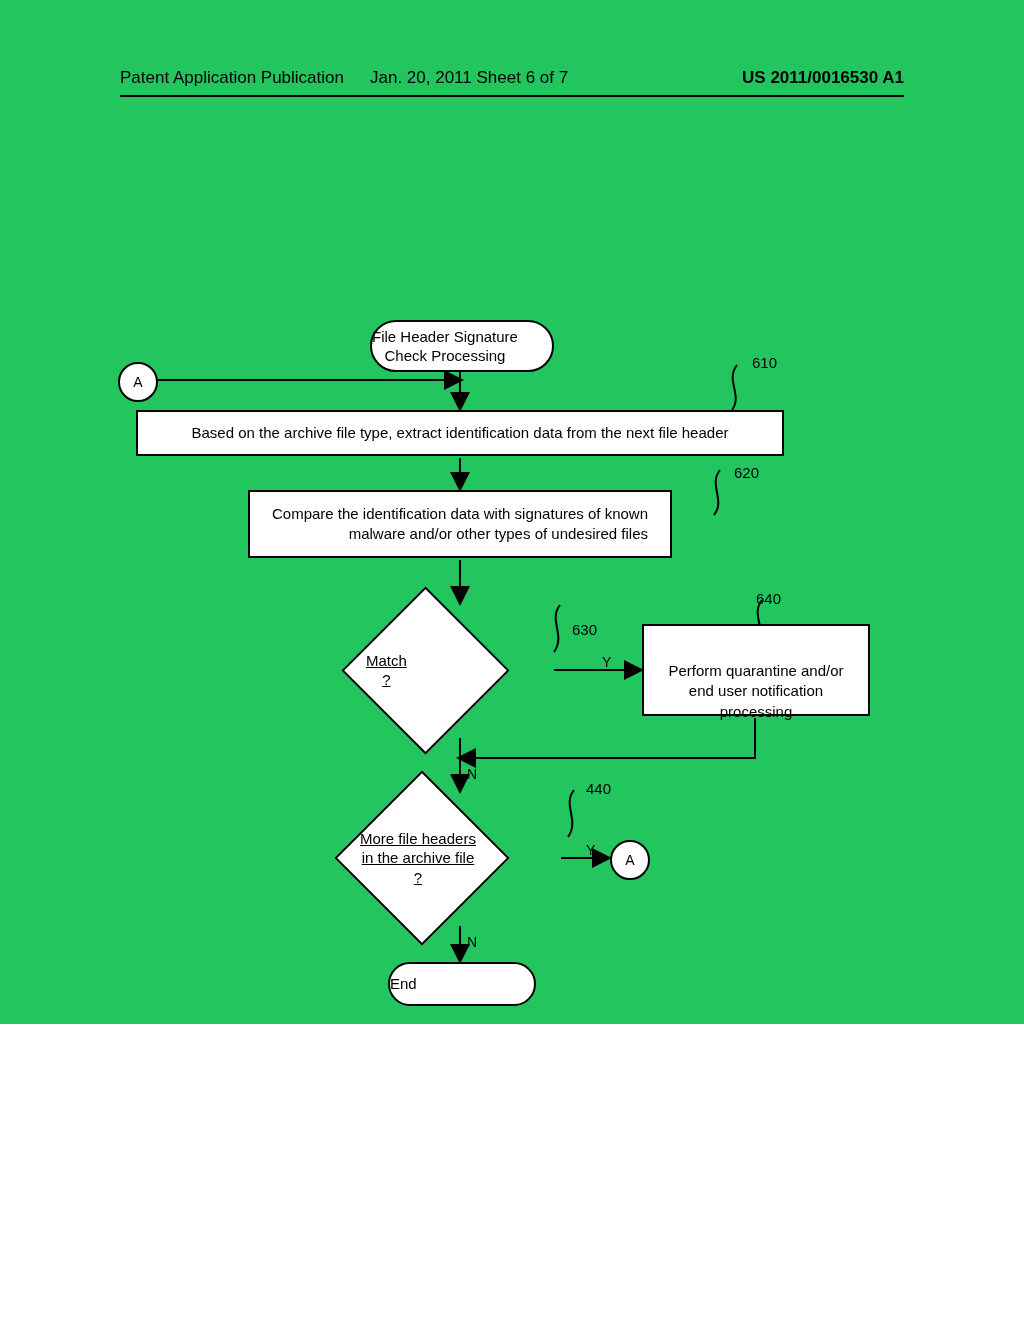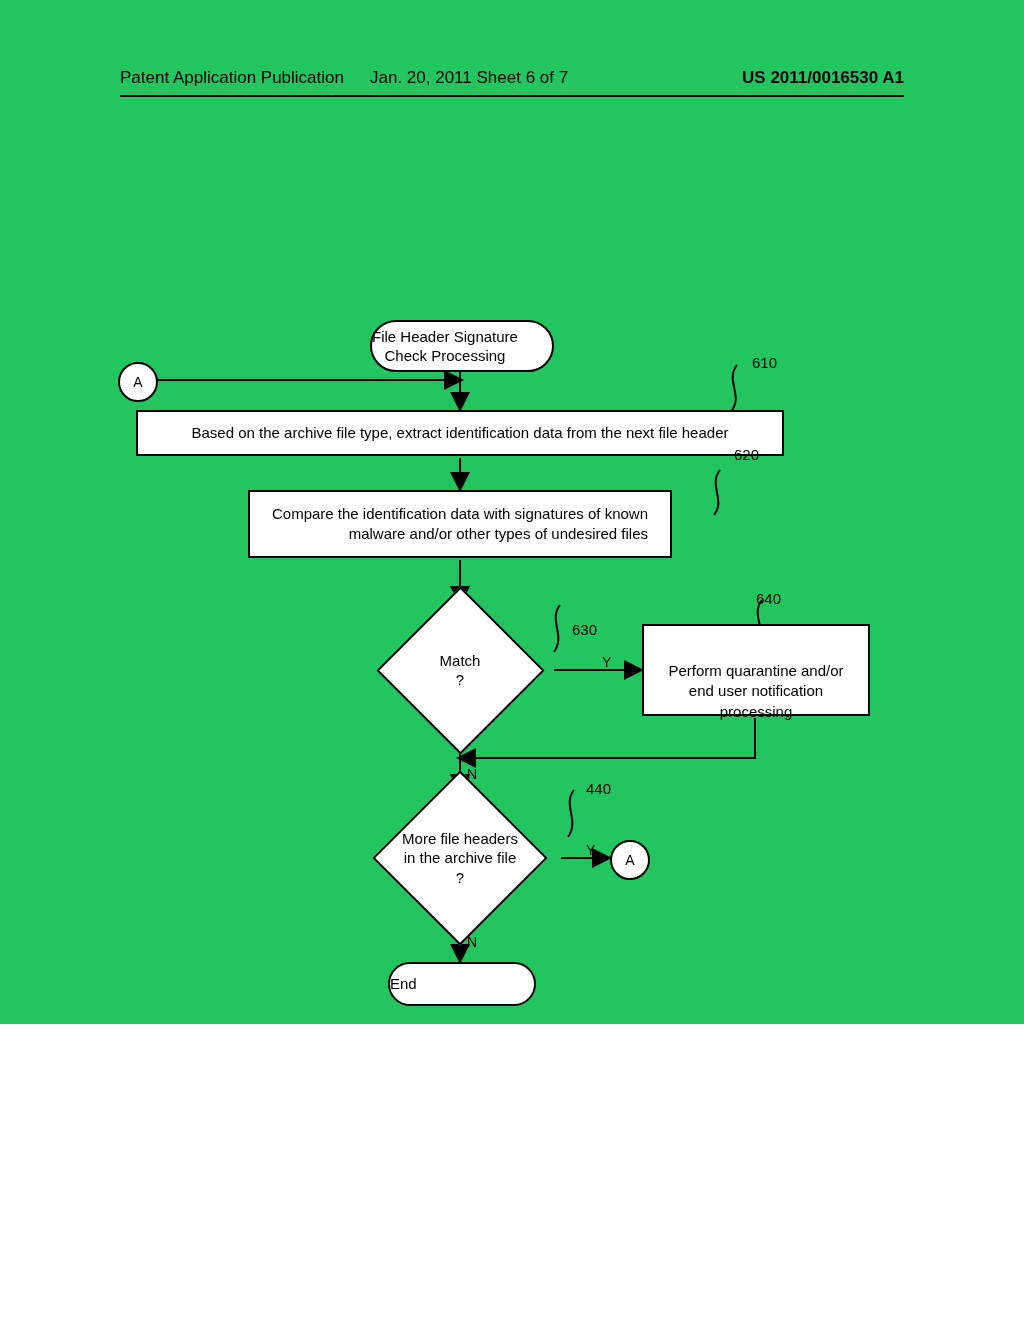--- a/index.html
+++ b/index.html
@@ -5,21 +5,21 @@
   html,body{margin:0;padding:0;background:#fff;font-family:Arial,Helvetica,sans-serif;}
   #stage{position:relative;width:1024px;height:1024px;background:#22c55e;}
   .abs{position:absolute;}
   .header-line{top:95px;left:120px;right:120px;height:2px;background:#000;}
   .hdr{top:68px;font-size:17px;color:#000;}
   .hdr.bold{font-weight:700;}
   .fig{font-size:22px;font-weight:700;}
 
   .terminator{border:2px solid #000;border-radius:50px;background:#fff;display:flex;align-items:center;justify-content:flex-start;font-size:15px;line-height:1.3;text-align:center;}
   .process{border:2px solid #000;background:#fff;display:flex;align-items:center;justify-content:center;font-size:15px;line-height:1.35;text-align:center;padding:16px 10px;box-sizing:border-box;}
-  .diamond-wrap{display:flex;align-items:center;justify-content:center;}
+  .diamond-wrap{display:flex;align-items:center;justify-content:flex-start;text-decoration:underline;}
   .diamond{position:absolute;border:2px solid #000;background:#fff;transform:rotate(45deg);}
   .diamond-text{position:relative;z-index:2;font-size:15px;line-height:1.3;text-align:center;}
   .circle{width:36px;height:36px;border:2px solid #000;border-radius:50%;background:#fff;display:flex;align-items:center;justify-content:center;font-size:14px;}
 
   .ref{font-size:15px;}
   .yn{font-size:14px;}
 
   svg.absSvg{position:absolute;left:0;top:0;width:1024px;height:1320px;pointer-events:none;}
   svg .ln{stroke:#000;stroke-width:2;fill:none;}
   svg .arrHead{fill:#000;}
@@ -81,21 +81,21 @@
 
   <div class="abs process" style="left:136px;top:410px;width:648px;height:46px;">
     <span>Based on the archive file type, extract identification data from the next file header</span>
   </div>
   <div class="abs ref" style="left:752px;top:354px;">610</div>
 
   <div class="abs process" style="left:248px;top:490px;width:424px;height:68px;text-align:right;">
     <span style="white-space:pre-line;">Compare the identification data with signatures of known
 malware and/or other types of undesired files</span>
   </div>
-  <div class="abs ref" style="left:734px;top:446px;text-align:center;">620</div>
+  <div class="abs ref" style="left:734px;top:464px;text-align:center;">620</div>
 
   <div class="abs diamond-wrap" style="left:366px;top:602px;width:188px;height:136px;">
     <div class="diamond" style="width:115px;height:115px;"></div>
     <div class="diamond-text" style="white-space:pre-line;">Match
 ?</div>
   </div>
   <div class="abs ref" style="left:572px;top:594px;margin-top:27px;">630</div>
   <div class="abs yn" style="left:602px;top:654px;">Y</div>
   <div class="abs yn" style="left:467px;top:766px;">N</div>
 

